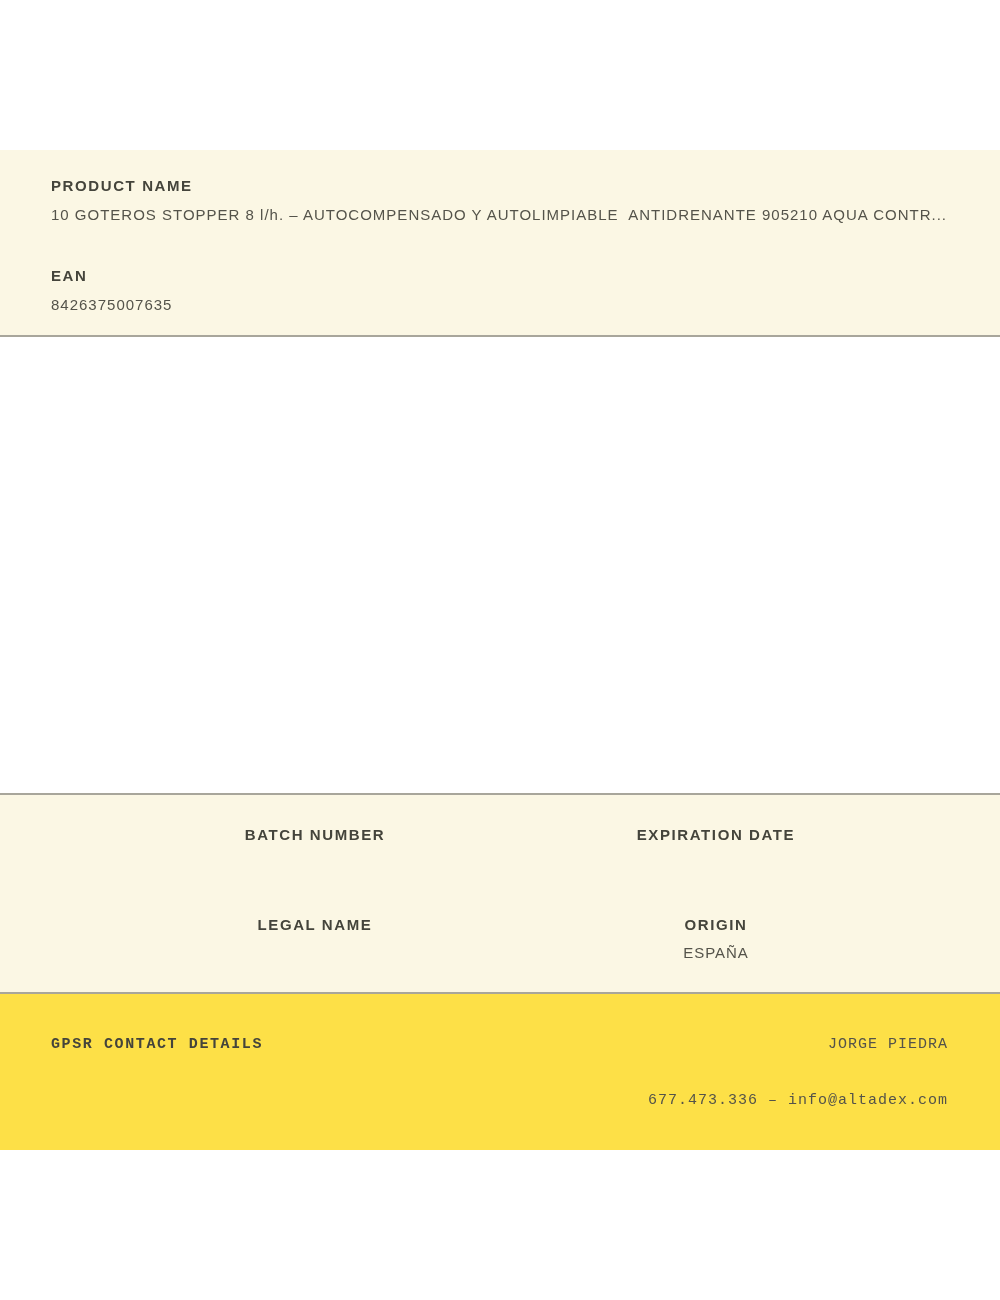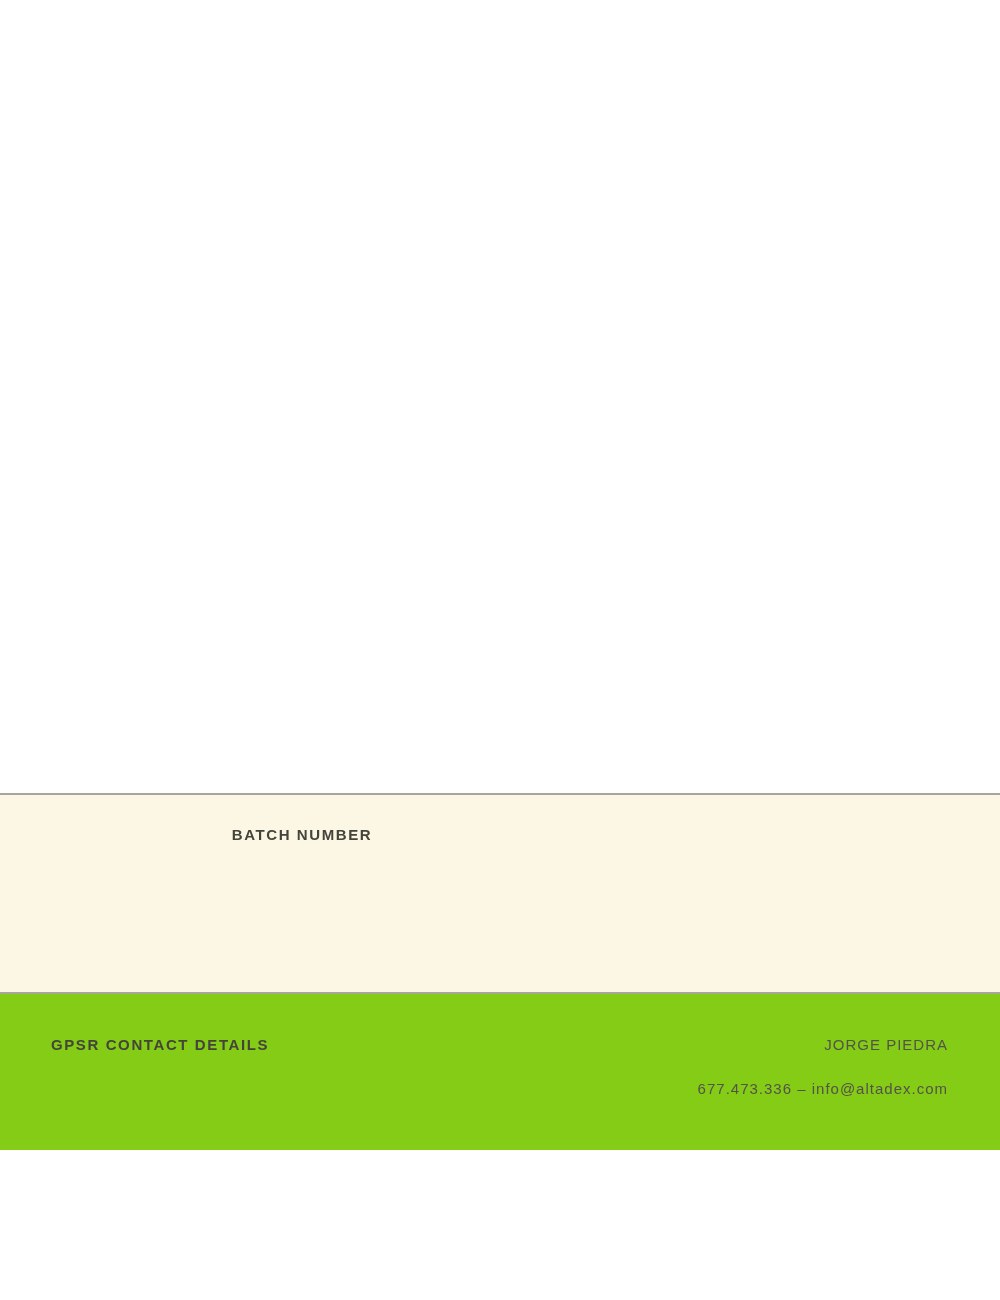--- a/index.html
+++ b/index.html
@@ -15,21 +15,21 @@
     background: #ffffff;
     overflow: hidden;
   }
   .band {
     position: absolute;
     left: 0;
     width: 1000px;
     box-sizing: border-box;
   }
   .band-cream { background: #FBF7E4; }
-  .band-yellow { background: #84cc16; }
+  .band-yellow { background: #fde047; font-family: Liberation Mono, monospace; }
 
   .product-band {
     top: 150px;
     height: 187px;
     border-bottom: 2px solid #A8A69B;
   }
   .batch-band {
     top: 793px;
     height: 201px;
     border-top: 2px solid #A8A69B;
@@ -65,41 +65,53 @@
   .product-band .ean-value           { top: 146px; left: 51px; }
 
   
   .batch-band .col {
     position: absolute;
     top: 0;
     height: 100%;
   }
   .batch-band .col-left  { left: 0;   width: 598px; }
   .batch-band .col-right { left: 400px; width: 600px; }
-  .batch-band .col .line { left: 3px; width: 100%; text-align: center; }
+  .batch-band .col .line { left: 16px; width: 100%; text-align: center; }
   .batch-band .row-top    { top: 31px; }
   .batch-band .row-label2 { top: 121px; }
   .batch-band .row-value2 { top: 149px; }
 
   
   .gpsr-band .gpsr-title    { top: 42px; left: 51px; }
   .gpsr-band .contact-line  { right: 52px; text-align: center; }
   .gpsr-band .contact-name    { top: 42px; }
   .gpsr-band .contact-address { top: 69px; }
-  .gpsr-band .contact-phone   { top: 86px; }
+  .gpsr-band .contact-phone   { top: 98px; }
 </style>
 </head>
 <body>
 
 <div class="page">
 
+  <section class="band band-cream product-band">
+    <div class="line label-text product-name-label">PRODUCT NAME</div>
+    <div class="line value-text product-name-value">10 GOTEROS STOPPER 8 l/h. – AUTOCOMPENSADO Y AUTOLIMPIABLE  ANTIDRENANTE 905210 AQUA CONTR...</div>
+    <div class="line label-text ean-label">EAN</div>
+    <div class="line value-text ean-value">8426375007635</div>
+  </section>
 
   <section class="band band-cream batch-band">
     <div class="col col-left">
       <div class="line label-text row-top">BATCH NUMBER</div>
+      <div class="line label-text row-label2">LEGAL NAME</div>
+    </div>
+    <div class="col col-right">
+      <div class="line label-text row-top">EXPIRATION DATE</div>
+      <div class="line label-text row-label2">ORIGIN</div>
+      <div class="line value-text row-value2">ESPAÑA</div>
     </div>
   </section>
 
   <section class="band band-yellow gpsr-band">
     <div class="line label-text gpsr-title">GPSR CONTACT DETAILS</div>
     <div class="line value-text contact-line contact-name">JORGE PIEDRA</div>
     <div class="line value-text contact-line contact-phone">677.473.336 – info@altadex.com</div>
   </section>
 
 </div>

